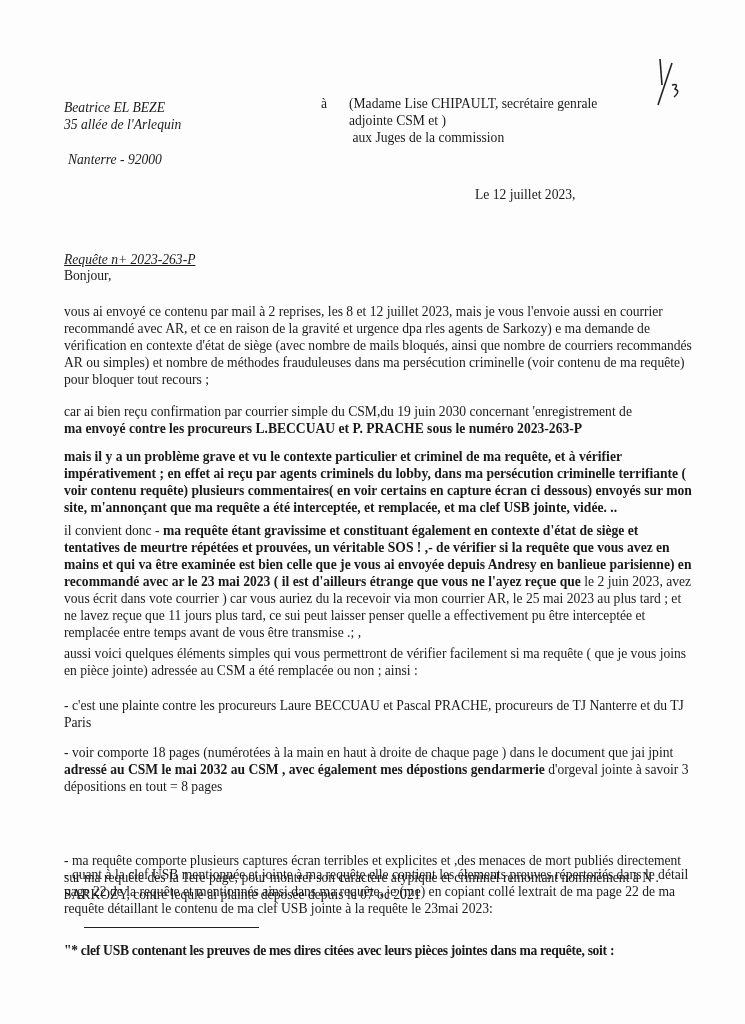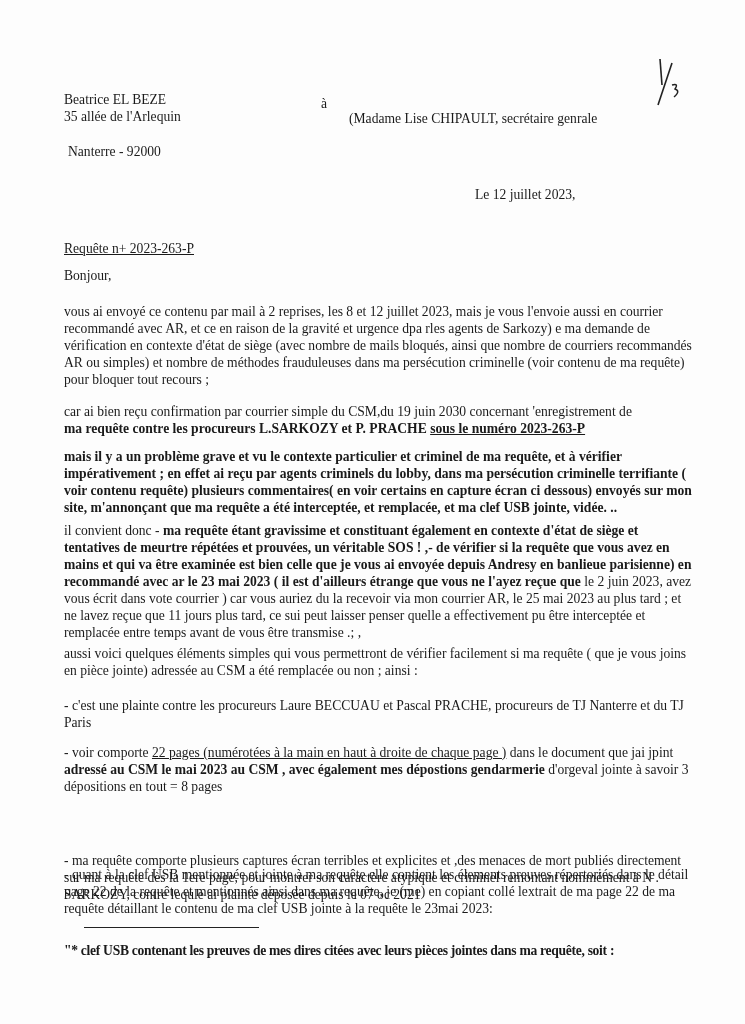--- a/index.html
+++ b/index.html
@@ -2,29 +2,29 @@
 <html><head>
 <meta charset="utf-8">
 <style>
   html, body { margin:0; padding:0; }
   body {
     width:745px; height:1024px; background:#fdfdfd; position:relative; overflow:hidden;
     font-family:"Liberation Serif", serif; color:#1a1a1a; font-size:13.6px; line-height:17px;
   }
   .abs { position:absolute; }
   .page-num { left:648px; top:55px; width:50px; height:55px; }
-  .sender { left:64px; top:91px; }
+  .sender { left:64px; top:99px;font-style:italic; }
   .recipient-a { left:321px; top:95px; }
-  .recipient { left:349px; top:110px; }
+  .recipient { left:349px; top:95px; }
   .date { left:475px; top:186px; }
-  .ref { left:64px; top:240px; text-decoration:underline; }
+  .ref { left:64px; top:251px; text-decoration:underline;font-style:italic; }
   .greet { left:64px; top:267px; }
   .para { position:absolute; left:64px; width:630px; white-space:pre-line; }
   .b { font-weight:bold; }
-  .u { text-decoration:underline; }
+  .u { }
   .sep { position:absolute; left:84px; top:927px; width:175px; height:0; border-top:1.3px solid #222; }
   .final { left:64px; top:942px; font-weight:bold; letter-spacing:-0.3px; }
   .dot { left:167px; top:632px; width:5px; height:5px; }
 </style>
 </head>
 <body>
 
 <svg class="abs page-num" viewBox="0 0 50 55">
   <path d="M12 4 L14 30" stroke="#222" stroke-width="1.6" fill="none"></path>
   <path d="M24 8 L10 50" stroke="#222" stroke-width="1.6" fill="none"></path>
@@ -34,43 +34,45 @@
 <div class="abs sender">
   <div>Beatrice EL BEZE</div>
   <div>35 allée de l'Arlequin</div>
   <div style="height:18px"></div>
   <div style="padding-left:4px">Nanterre - 92000</div>
 </div>
 
 <div class="abs recipient-a">à</div>
 <div class="abs recipient">
   <div>(Madame Lise CHIPAULT, secrétaire genrale</div>
+  <div>adjointe CSM et )</div>
+  <div style="white-space:pre"> aux Juges de la commission</div>
 </div>
 
 <div class="abs date">Le 12 juillet 2023,</div>
 <div class="abs ref">Requête n+ 2023-263-P</div>
 <div class="abs greet">Bonjour,</div>
 
 <div class="para" style="top:303px">vous ai envoyé ce contenu par  mail à 2 reprises, les 8 et 12 juillet 2023, mais je vous l'envoie aussi en courrier recommandé avec AR, et ce en raison de la gravité et urgence dpa rles agents de Sarkozy) e ma demande de vérification en contexte d'état de siège (avec nombre de mails bloqués, ainsi que nombre de courriers  recommandés AR ou simples) et nombre de méthodes frauduleuses dans ma persécution criminelle (voir contenu de ma requête) pour bloquer tout recours ;</div>
 
-<div class="para" style="top:403px"><span> car ai bien reçu  confirmation par courrier simple du CSM,du 19 juin 2030 concernant 'enregistrement de</span><br><span class="b">ma requête contre les procureurs L.SARKOZY et P. PRACHE </span><span class="b u">sous le numéro  2023-263-P</span></div>
+<div class="para" style="top:403px"><span> car ai bien reçu  confirmation par courrier simple du CSM,du 19 juin 2030 concernant 'enregistrement de</span><br><span class="b">ma envoyé contre les procureurs L.BECCUAU et P. PRACHE </span><span class="b u">sous le numéro  2023-263-P</span></div>
 
 <div class="para b" style="top:448px"> mais il y a un problème grave et  vu le contexte particulier  et criminel de ma requête,  et à vérifier impérativement ;  en effet  ai reçu par agents criminels du lobby, dans ma persécution criminelle  terrifiante ( voir contenu requête) plusieurs commentaires(  en voir certains  en capture écran ci dessous)   envoyés sur mon site, m'annonçant que ma requête a été interceptée, et remplacée, et ma  clef USB  jointe, vidée. ..</div>
 
 <div class="para" style="top:522px"><span>il convient donc -  </span><span class="b">ma requête étant gravissime et constituant également en contexte d'état de siège et tentatives de meurtre répétées et prouvées, un véritable SOS ! ,-  de vérifier si la requête que vous avez  en mains et qui va être examinée est bien celle que je vous ai envoyée depuis Andresy  en banlieue parisienne)  en  recommandé avec ar le 23 mai 2023 ( il est d'ailleurs étrange que vous ne l'ayez reçue que</span><span> le 2 juin 2023, avez vous écrit dans vote courrier ) car  vous auriez du la recevoir via  mon courrier AR, le 25 mai 2023 au plus tard  ; et ne lavez reçue que 11 jours plus tard, ce sui peut laisser penser quelle a effectivement pu être interceptée et  remplacée  entre temps avant de vous être transmise .; ,</span></div>
 
 <svg class="abs dot" viewBox="0 0 5 5">
     <circle cx="2.5" cy="2.5" r="1.5" fill="#555"></circle>
   </svg>
 
 <div class="para" style="top:645px">aussi voici quelques éléments simples qui vous permettront  de vérifier  facilement si ma requête ( que je vous joins en pièce jointe)  adressée au CSM a été remplacée ou non ;  ainsi :</div>
 
 <div class="para" style="top:697px">- c'est une plainte contre les procureurs Laure BECCUAU et Pascal PRACHE, procureurs de TJ Nanterre et du TJ Paris</div>
 
-<div class="para" style="top:744px"><span>- voir comporte </span><span class="u">22 pages (numérotées à la main  en haut à droite de chaque page )</span><span> dans le document que jai jpint   </span><span class="b">adressé au CSM  le mai  2023 au CSM , avec également mes dépostions gendarmerie</span><span> d'orgeval jointe à savoir 3 dépositions en tout = 8 pages</span></div>
+<div class="para" style="top:744px"><span>- voir comporte </span><span class="u">18 pages (numérotées à la main  en haut à droite de chaque page )</span><span> dans le document que jai jpint   </span><span class="b">adressé au CSM  le mai  2032 au CSM , avec également mes dépostions gendarmerie</span><span> d'orgeval jointe à savoir 3 dépositions en tout = 8 pages</span></div>
 
 <div class="para" style="top:852px">- ma requête  comporte plusieurs captures écran  terribles et explicites et ,des menaces de mort  publiés directement sur ma requête  dès la 1ere page, pour montrer son caractère atypique et criminel remontant nommément à N . SARKOZY, contre lequle ai plainte déposée depuis le 07 oc 2021</div>
 
 <div class="para" style="top:866px">-  quant à la clef USB mentionnée et jointe à ma requête elle contient les élements  preuves répertoriés dans le détail page 22 de la requête  et mentionnés ainsi dans ma requête, je (me)  en copiant collé lextrait de ma page 22 de ma requête  détaillant le contenu de ma clef USB jointe à la requête le  23mai 2023:</div>
 
 <div class="sep"></div>
 
 <div class="abs final">"* clef USB contenant les preuves de mes dires citées avec leurs pièces jointes dans ma requête, soit :</div>
 
 </body></html>

